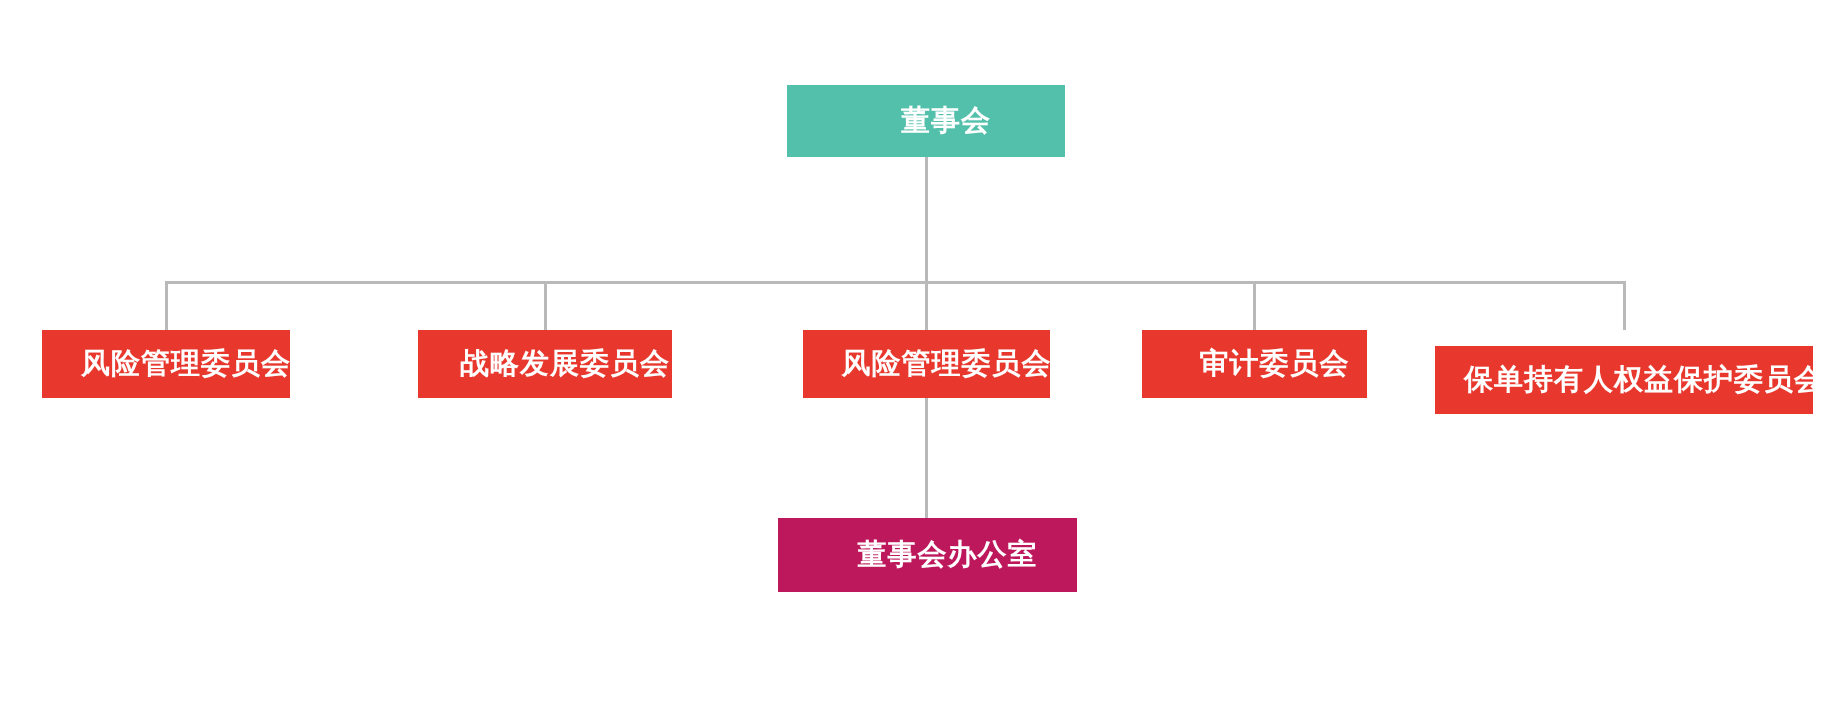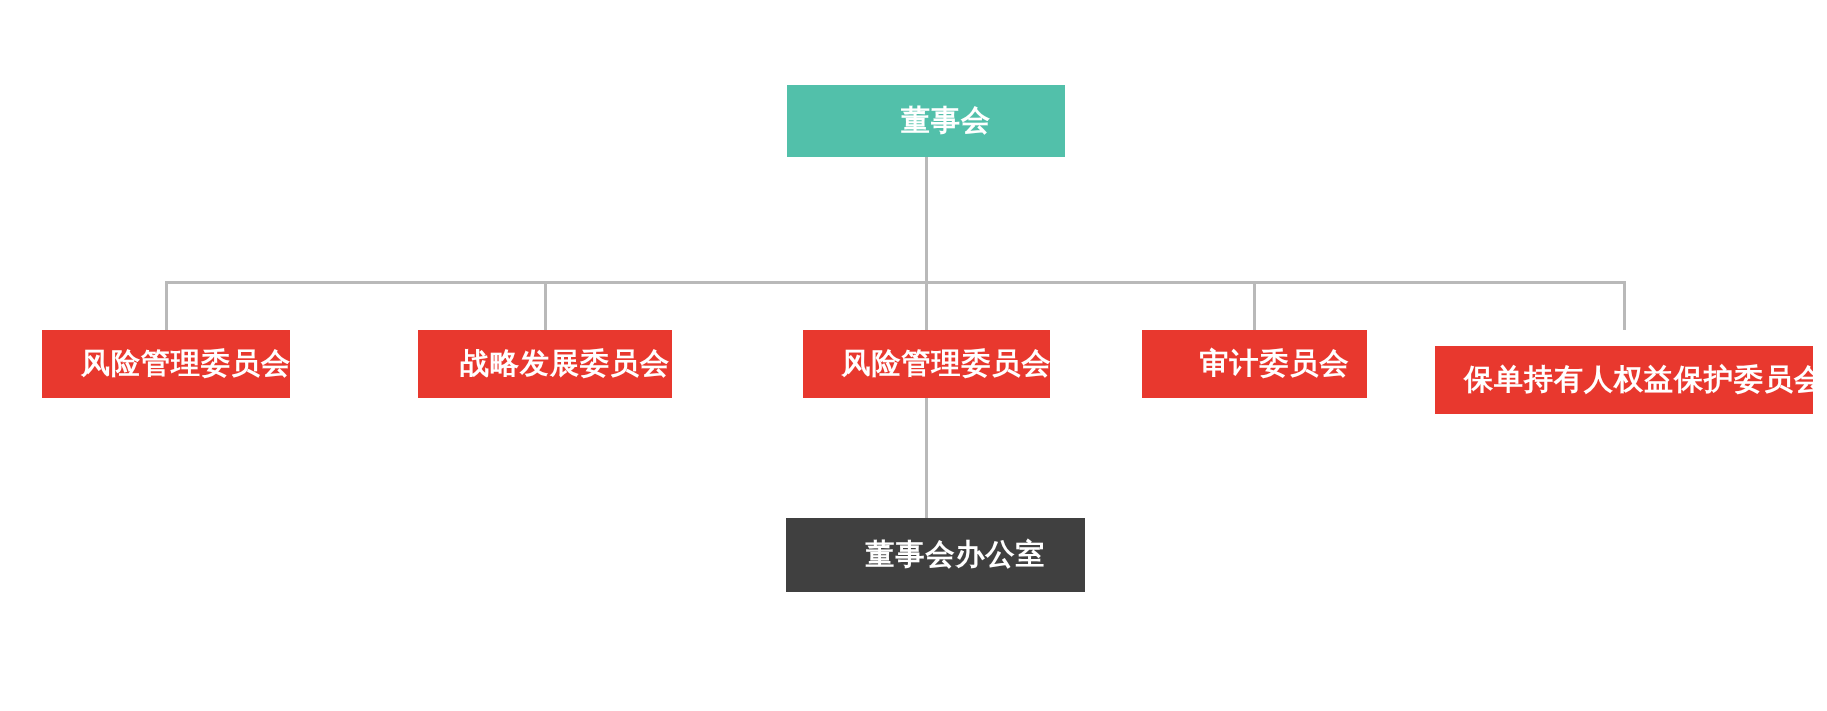--- a/index.html
+++ b/index.html
@@ -73,15 +73,15 @@
   <div class="node" id="node-c0" style="background: rgb(232, 56, 46);">风险管理委员会</div>
 
   <div class="node" id="node-c1" style="background: rgb(232, 56, 46);">战略发展委员会</div>
 
   <div class="node" id="node-c2" style="background: rgb(232, 56, 46);">风险管理委员会</div>
 
   <div class="node" id="node-c3" style="background: rgb(232, 56, 46);">审计委员会</div>
 
   <div class="node" id="node-c4" style="background: rgb(232, 56, 46);">保单持有人权益保护委员会</div>
 
-  <div class="node" id="node-office" style="background: #404040; margin-left: 8px;">董事会办公室</div>
+  <div class="node" id="node-office" style="background: #be185d;">董事会办公室</div>
 
 </div>
 
 </body></html>

